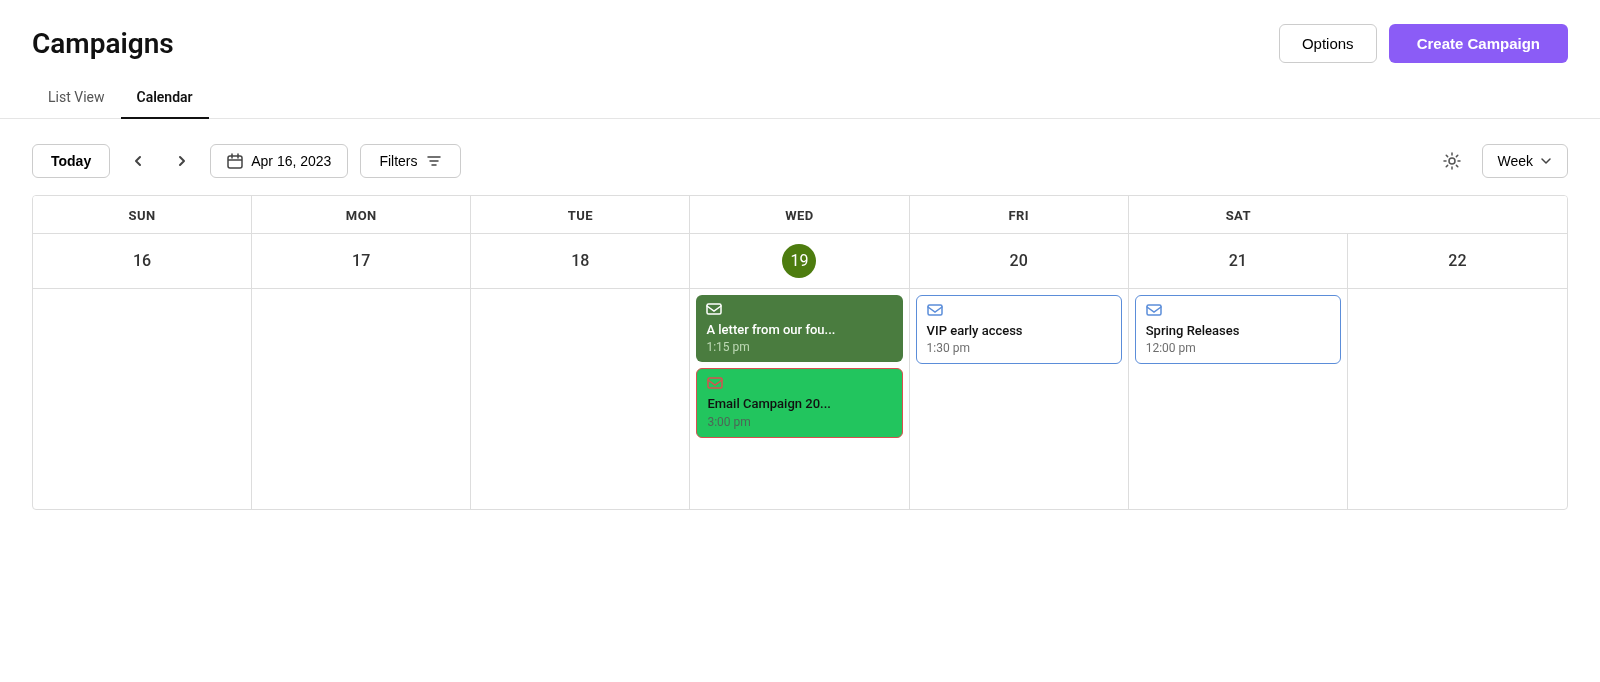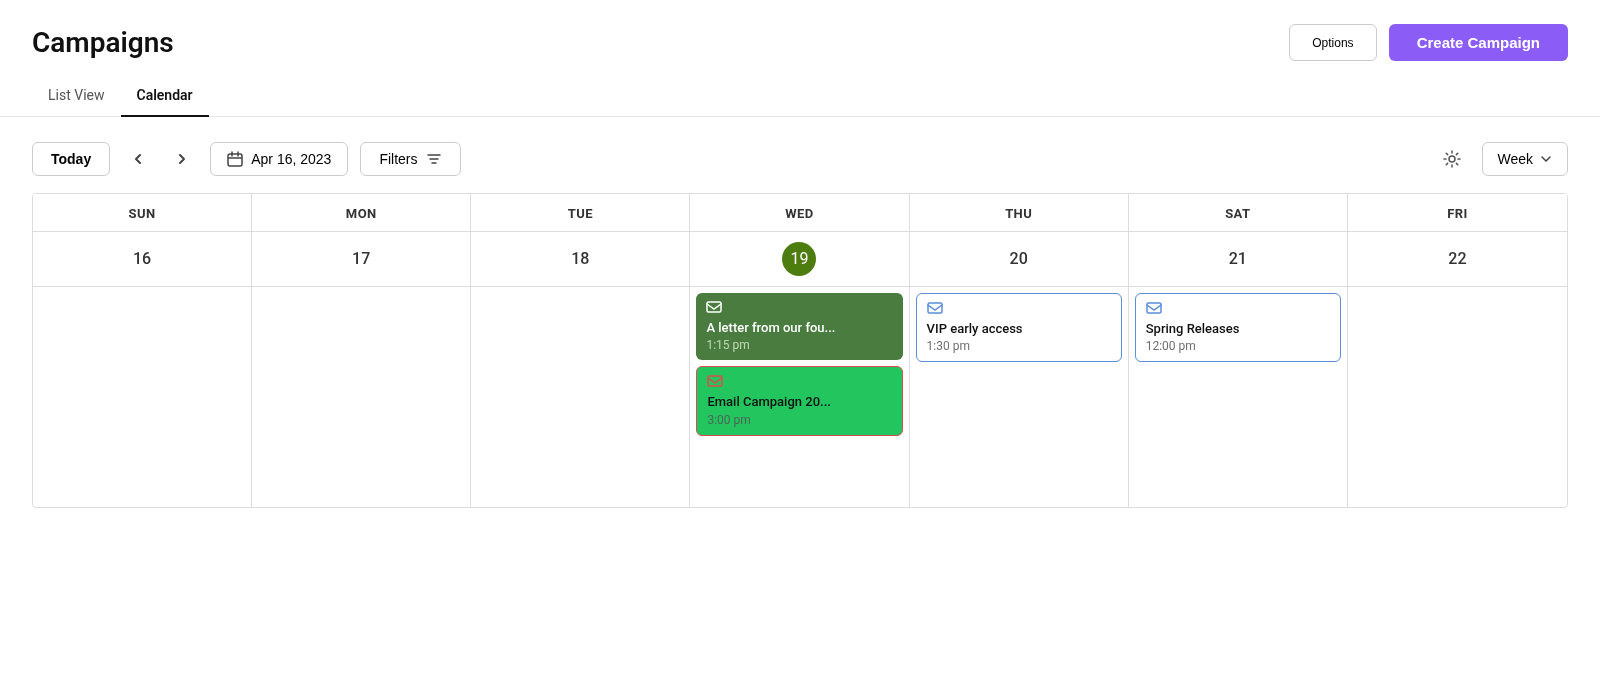--- a/index.html
+++ b/index.html
@@ -23,21 +23,21 @@
     }
     .header-actions {
       display: flex;
       gap: 12px;
     }
     .btn-options {
       padding: 10px 22px;
       border: 1.5px solid #ccc;
       border-radius: 6px;
       background: #fff;
-      font-size: 12px;
+      font-size: 15px;
       cursor: pointer;
       font-weight: 500;
     }
     .btn-create {
       padding: 10px 28px;
       border: none;
       border-radius: 6px;
       background: #8b5cf6;
       color: #fff;
       font-size: 15px;
@@ -317,23 +317,22 @@
 </div>
 
 <div class="calendar-container">
   <div class="calendar-grid">
 
     <div class="calendar-header-row">
       <div class="cal-header-cell">SUN</div>
       <div class="cal-header-cell">MON</div>
       <div class="cal-header-cell">TUE</div>
       <div class="cal-header-cell">WED</div>
-      <div class="cal-header-cell">THU</div>
+      <div class="cal-header-cell">FRI</div>
       <div class="cal-header-cell">SAT</div>
-      <div class="cal-header-cell">FRI</div>
     </div>
 
     <div class="calendar-date-row">
       <div class="cal-date-cell">
         <span class="date-circle">16</span>
       </div>
       <div class="cal-date-cell">
         <span class="date-circle">17</span>
       </div>
       <div class="cal-date-cell">

